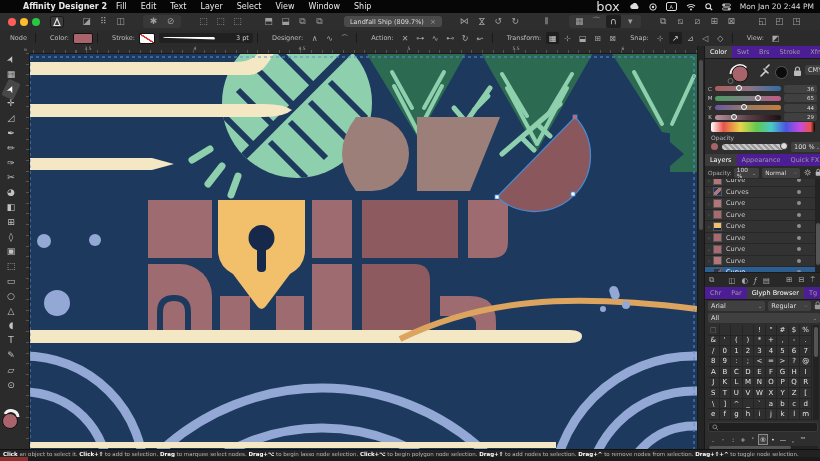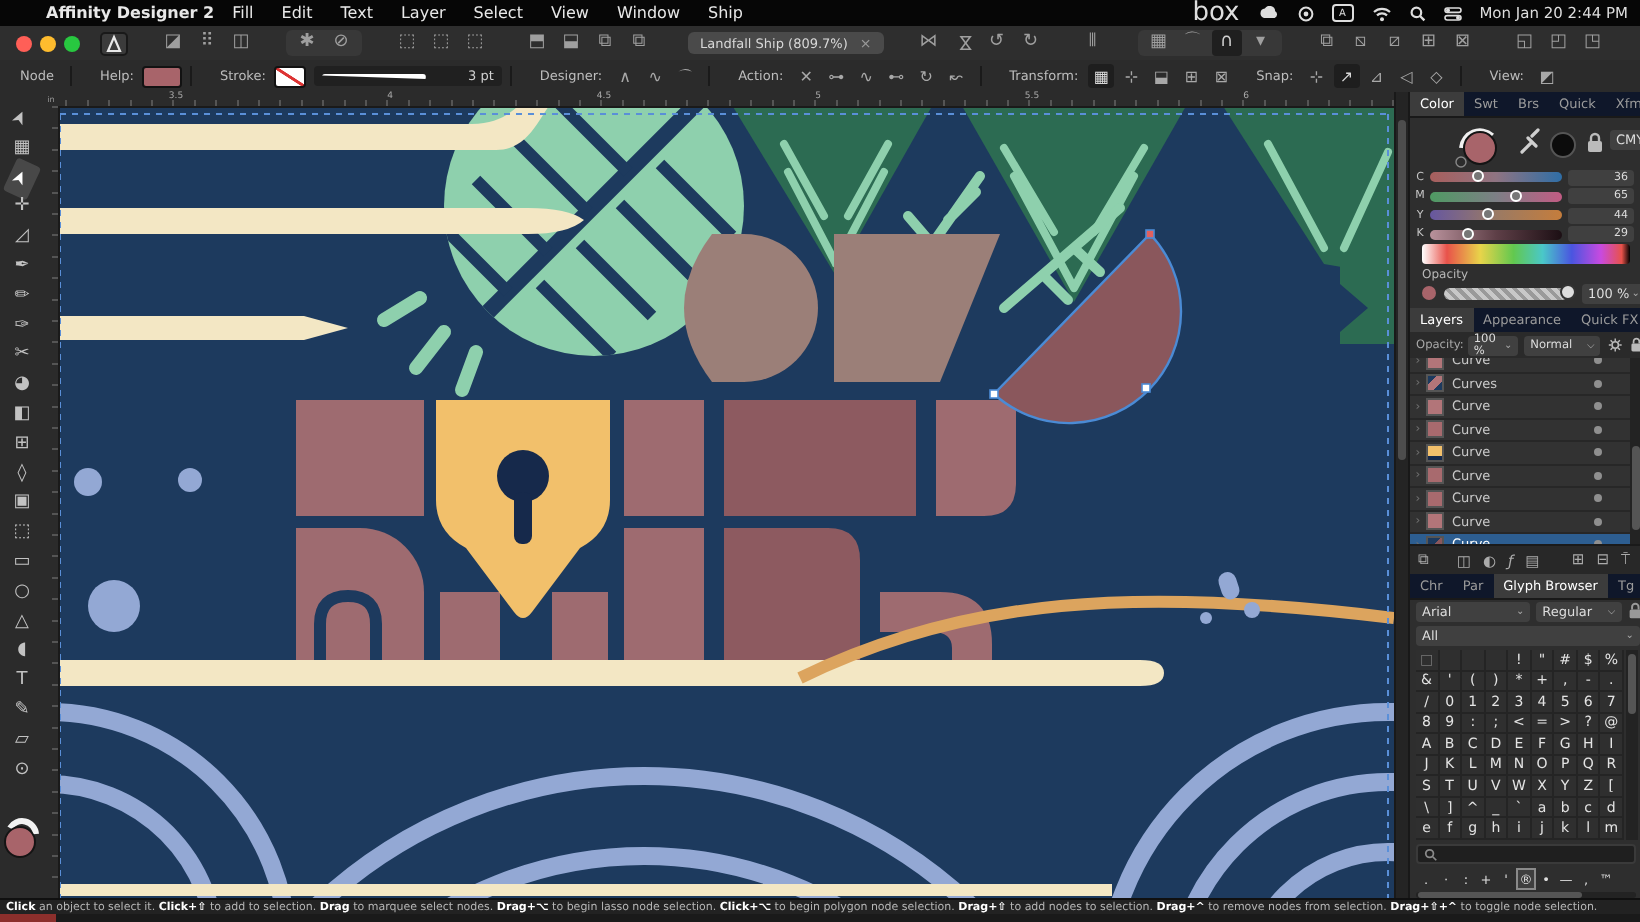--- a/index.html
+++ b/index.html
@@ -40,21 +40,21 @@
   #ruler-top{left:22px;top:46px;width:675px;height:7px;background:#2b2b2b;border-bottom:1px solid #1a1a1a;
     background-image:repeating-linear-gradient(90deg,#555 0 1px,transparent 1px 10.7px);background-size:100% 3px;background-position:0 100%;background-repeat:no-repeat;}
   .rnum{position:absolute;top:0;font-size:4.5px;color:#aaa;transform:translateX(-50%);}
   #ruler-left{left:22px;top:53px;width:7px;height:396px;background:#2b2b2b;border-right:1px solid #1a1a1a;
     background-image:repeating-linear-gradient(180deg,#555 0 1px,transparent 1px 10.7px);background-size:3px 100%;background-position:100% 0;background-repeat:no-repeat;}
   #ruler-corner{left:22px;top:46px;width:7px;height:7px;background:#2b2b2b;color:#999;font-size:4px;line-height:7px;text-align:center;}
   
   #vscroll{left:697px;top:46px;width:7px;height:403px;background:#242424;border-left:1px solid #191919;}
   #vthumb{position:absolute;left:1px;top:14px;width:4px;height:170px;background:#4d4d4d;border-radius:2px;}
   #panels{left:704px;top:46px;width:116px;height:403px;background:#2e2e2e;border-left:1px solid #181818;font-size:6.5px;color:#c5c5c5;}
-  .ptabs{display:flex;align-items:center;height:12px;background:#0f172a;border-bottom:1px solid #191919;}
+  .ptabs{display:flex;align-items:center;height:12px;background:#4c1d95;border-bottom:1px solid #191919;}
   .tab{padding:0 5px;height:12px;display:flex;align-items:center;color:#9b9b9b;white-space:nowrap;}
   .tab.on{background:#3c3c3c;color:#fff;}
   .ddl{background:#404040;border-radius:2px;display:flex;align-items:center;padding:0 3px;color:#ddd;height:10px;}
   .ddl .car{margin-left:auto;font-size:5px;color:#aaa;}
   .srow{position:absolute;display:flex;align-items:center;}
   .strack{position:relative;height:5px;border-radius:2.5px;}
   .sthumb{position:absolute;top:-1px;width:6px;height:6px;border-radius:50%;background:#777;border:1px solid #fff;box-sizing:border-box;}
   .sval{position:absolute;right:4px;width:30px;height:8px;background:#404040;border-radius:2px;color:#ddd;font-size:5.5px;display:flex;align-items:center;justify-content:flex-end;padding-right:3px;}
   .lrow{position:relative;height:10.5px;display:flex;align-items:center;border-bottom:1px solid #272727;background:#323232;}
   .lrow.sel{background:#2d5e91;}
@@ -191,21 +191,21 @@
         <span class="tbi">◱</span>
         <span class="tbi">◰</span>
         <span class="tbi">◳</span>
       </span>
 
   </div>
 
   <div class="abs" id="ctx">
     <span class="clabel">Node</span>
     <span class="csep"></span>
-    <span class="clabel">Help:</span>
+    <span class="clabel">Color:</span>
     <span id="fillsw" style="background:#a8646a;"></span>
     <span class="csep"></span>
     <span class="clabel">Stroke:</span>
     <span id="strokesw"></span>
     <span id="strokew" style="margin-left:4px;">
       <span id="strokeline"></span>
       <span id="strokept">3 pt</span>
     </span>
     <span class="csep"></span>
     <span class="clabel">Designer:</span>
@@ -372,21 +372,21 @@
   <div class="abs" id="vscroll">
       <div id="vthumb"></div>
     </div>
 
   <div class="abs" id="panels">
 
     <div class="ptabs">
         <span class="tab on">Color</span>
         <span class="tab">Swt</span>
         <span class="tab">Brs</span>
-        <span class="tab">Quick</span>
+        <span class="tab">Stroke</span>
         <span class="tab">Xfm</span>
       </div>
     <div class="abs" style="left:22px;top:16px;width:108px;height:22px;">
       <svg class="abs" style="left:0;top:0;" width="30" height="22" viewBox="0 0 30 22">
         <path d="M4 12 a9 9 0 0 1 15-6" fill="none" stroke="#f0f0f0" stroke-width="3"></path>
         <circle cx="13" cy="12" r="8" fill="#a8646a" stroke="#141414"></circle>
         <circle cx="3.5" cy="19" r="2.5" fill="#2c2c2c" stroke="#888" stroke-width="0.7"></circle>
       </svg>
       <svg class="abs" style="left:32px;top:2px;" width="12" height="14" viewBox="0 0 12 14">
           <path d="M2 12 L7 7 M7 4 L10 1 M5 5 L9 9" stroke="#cfcfcf" stroke-width="1.6" stroke-linecap="round"></path>

